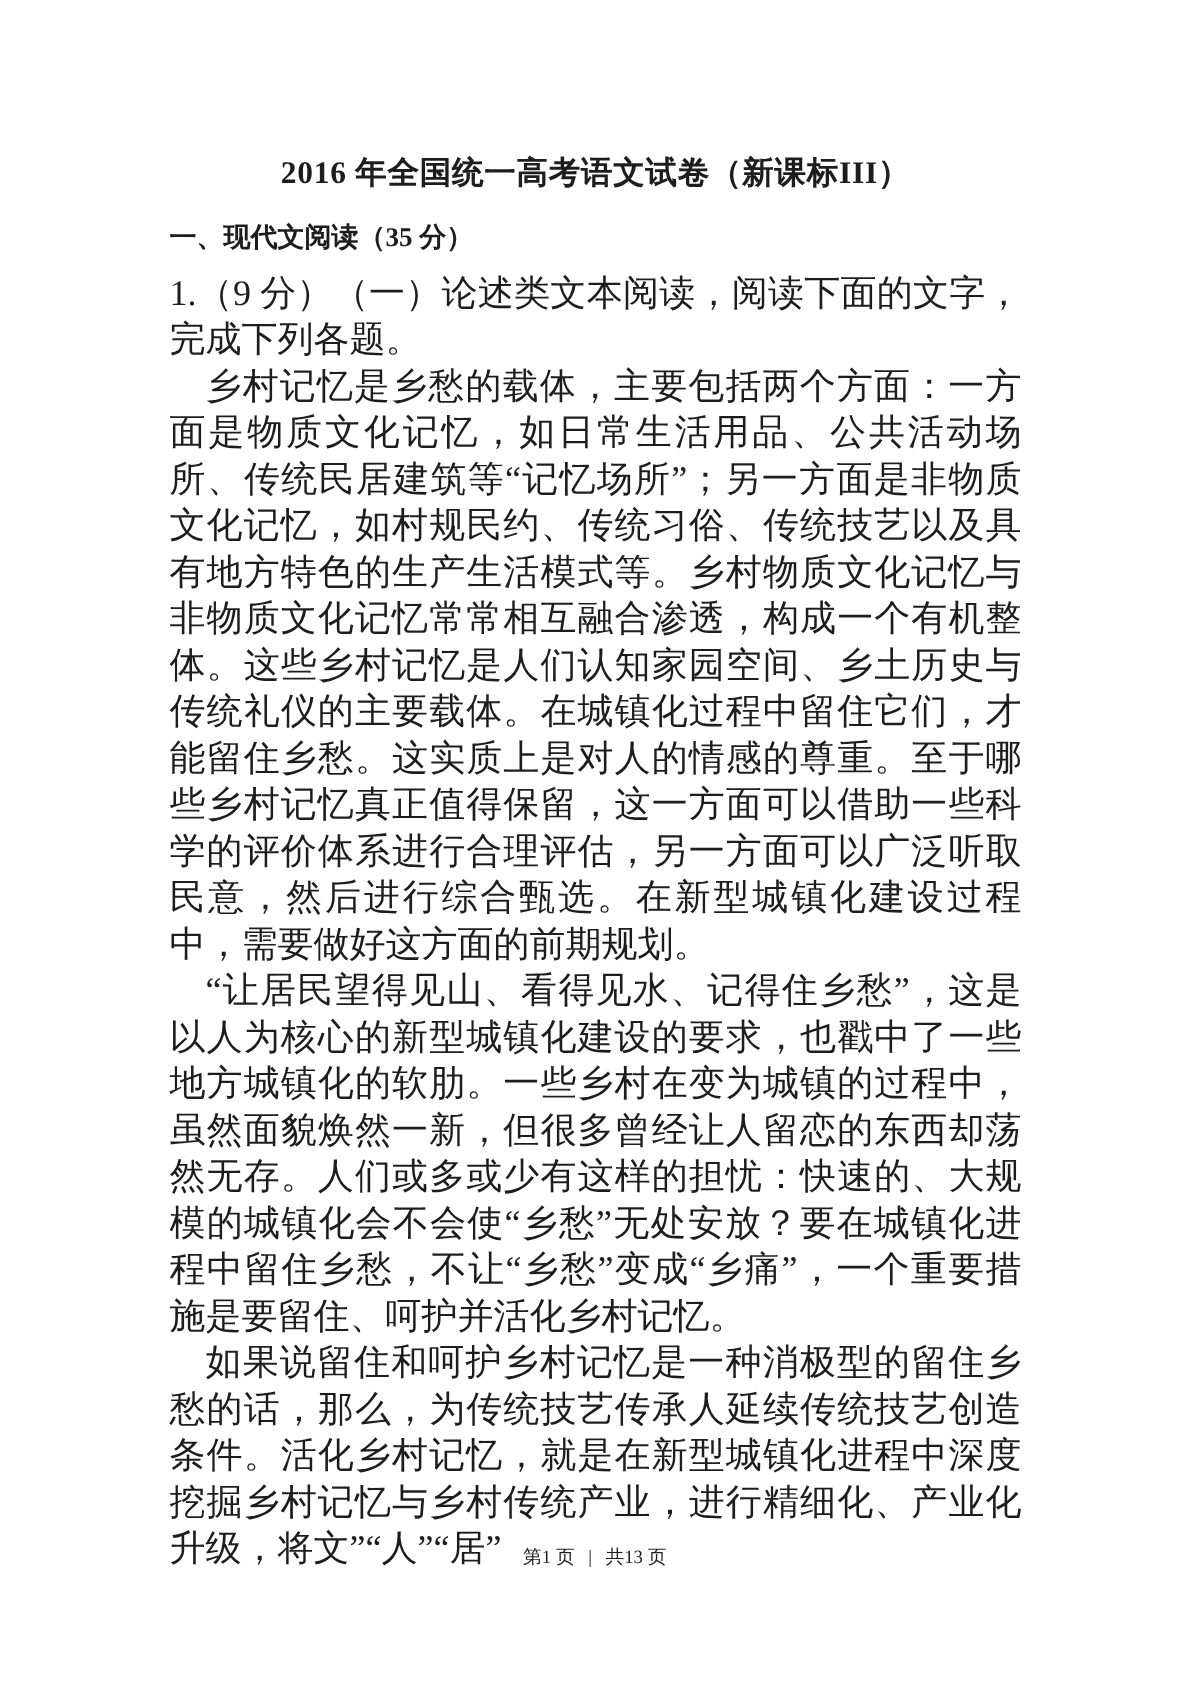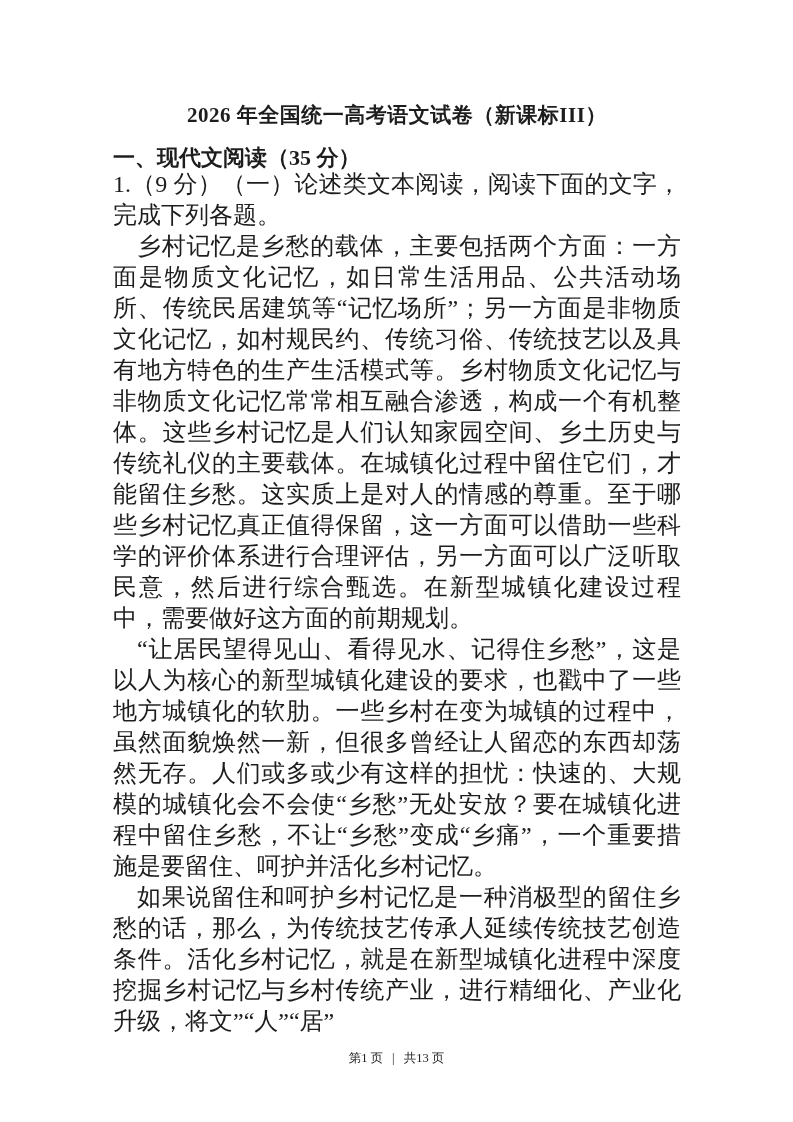--- a/index.html
+++ b/index.html
@@ -24,57 +24,57 @@
   }
   .doc-title {
     font-size: 21px;
     line-height: 26px;
     font-weight: bold;
     text-align: center;
     margin: 0 0 19px 0;
     letter-spacing: 0.5px;
   }
   .section-heading {
-    font-size: 22px;
+    font-size: 18px;
     line-height: 22px;
     font-weight: bold;
-    margin: 0 0 0 0;
+    margin: 0 0 12px 0;
   }
   .passage p {
     margin: 0;
     font-size: 24px;
     line-height: 31px;
     text-align: justify;
     text-justify: inter-ideograph;
   }
   .passage p.indent {
     text-indent: 1em;
   }
   .page-footer {
     position: absolute;
     left: 0;
-    bottom: 56px;
+    bottom: 76px;
     width: 100%;
     text-align: center;
     font-size: 12.5px;
     line-height: 16px;
     color: #1d1d1d;
   }
   .page-footer .sep {
     display: inline-block;
     margin: 0 9px;
     color: #1d1d1d;
   }
 </style>
 </head>
 <body>
 
 <div class="page">
 
-  <h1 class="doc-title">2026 年全国统一高考语文试卷（新课标III）</h1>
+  <h1 class="doc-title">2016 年全国统一高考语文试卷（新课标III）</h1>
 
   <h2 class="section-heading">一、现代文阅读（35 分）</h2>
 
   <div class="passage">
     <p>1.（9 分）（一）论述类文本阅读，阅读下面的文字，完成下列各题。</p>
     <p class="indent">乡村记忆是乡愁的载体，主要包括两个方面：一方面是物质文化记忆，如日常生活用品、公共活动场所、传统民居建筑等“记忆场所”；另一方面是非物质文化记忆，如村规民约、传统习俗、传统技艺以及具有地方特色的生产生活模式等。乡村物质文化记忆与非物质文化记忆常常相互融合渗透，构成一个有机整体。这些乡村记忆是人们认知家园空间、乡土历史与传统礼仪的主要载体。在城镇化过程中留住它们，才能留住乡愁。这实质上是对人的情感的尊重。至于哪些乡村记忆真正值得保留，这一方面可以借助一些科学的评价体系进行合理评估，另一方面可以广泛听取民意，然后进行综合甄选。在新型城镇化建设过程中，需要做好这方面的前期规划。</p>
     <p class="indent">“让居民望得见山、看得见水、记得住乡愁”，这是以人为核心的新型城镇化建设的要求，也戳中了一些地方城镇化的软肋。一些乡村在变为城镇的过程中，虽然面貌焕然一新，但很多曾经让人留恋的东西却荡然无存。人们或多或少有这样的担忧：快速的、大规模的城镇化会不会使“乡愁”无处安放？要在城镇化进程中留住乡愁，不让“乡愁”变成“乡痛”，一个重要措施是要留住、呵护并活化乡村记忆。</p>
     <p class="indent">如果说留住和呵护乡村记忆是一种消极型的留住乡愁的话，那么，为传统技艺传承人延续传统技艺创造条件。活化乡村记忆，就是在新型城镇化进程中深度挖掘乡村记忆与乡村传统产业，进行精细化、产业化升级，将文”“人”“居”</p>
   </div>
 

